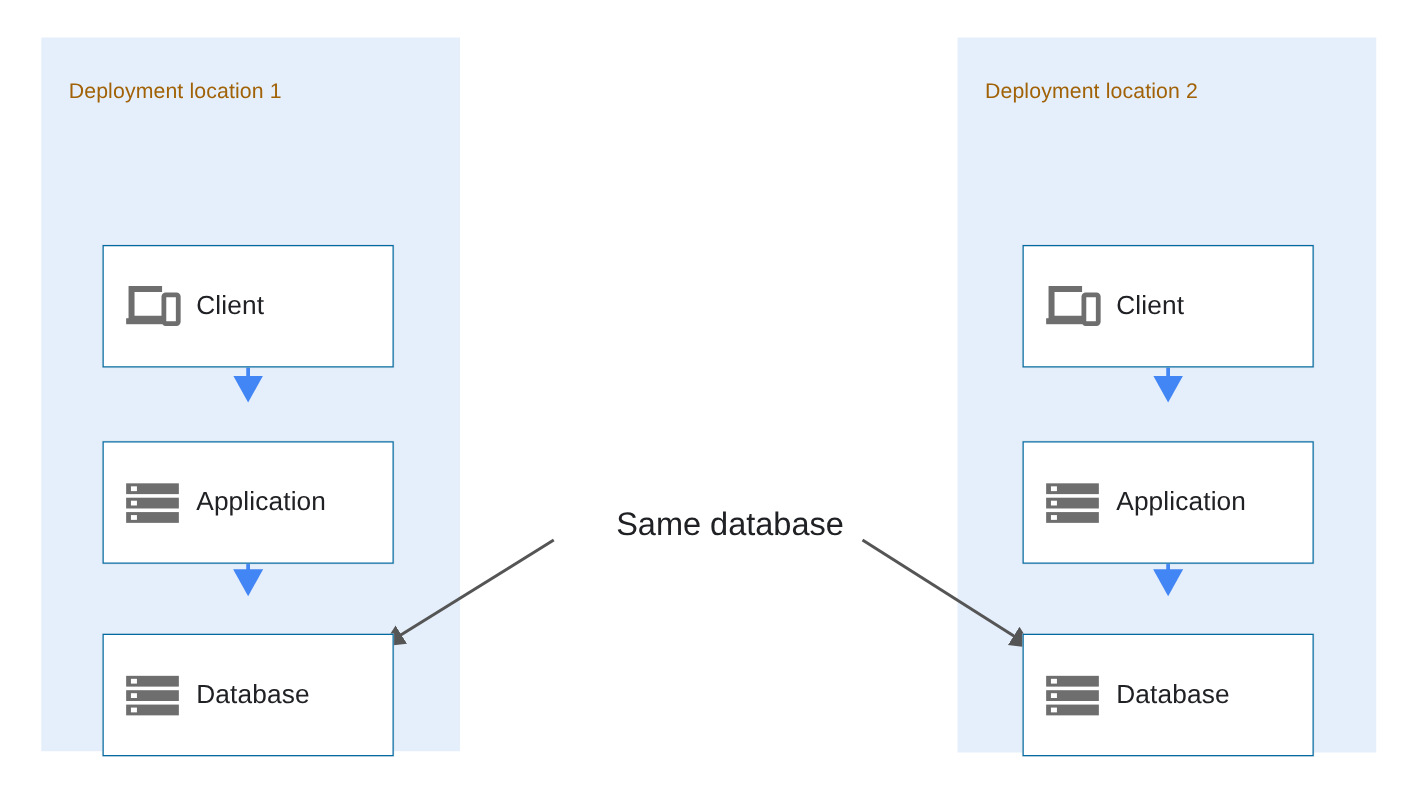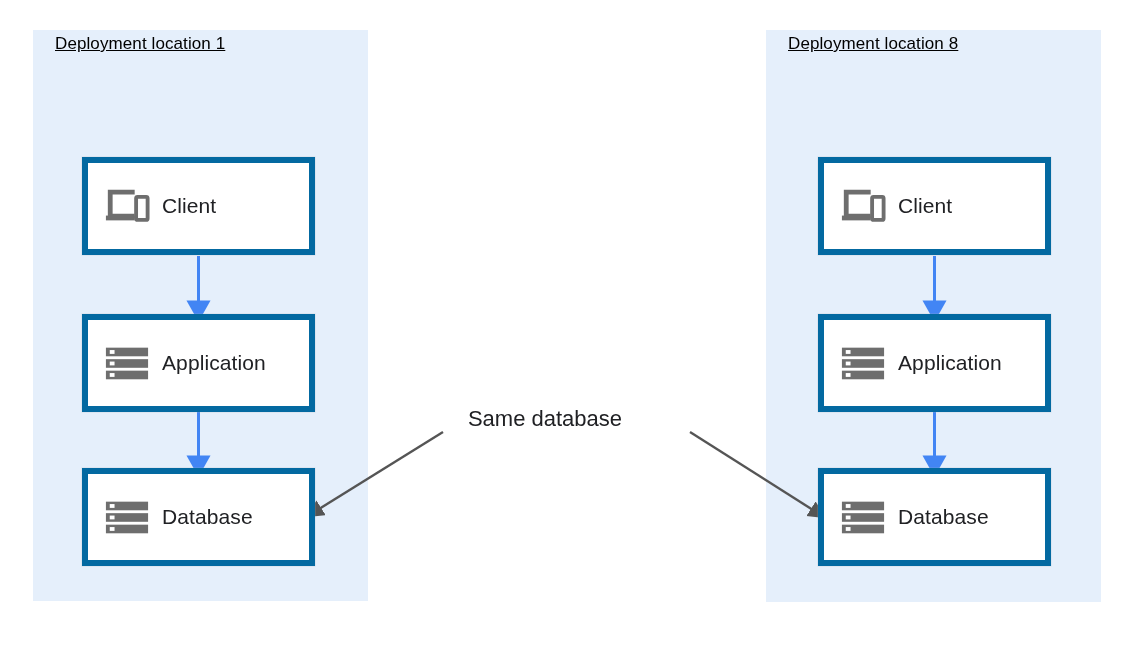--- a/index.html
+++ b/index.html
@@ -24,39 +24,39 @@
   .zone {
     position: absolute;
     background: #e5effb;
   }
   #zone-1 { left: 33px;  top: 30px; width: 335px; height: 571px; }
   #zone-2 { left: 766px; top: 30px; width: 335px; height: 572px; }
 
   .zone-label {
     position: absolute;
     left: 22px;
-    top: 4px;
+    top: 33px;
     font-size: 17px;
-    color: #000000;
+    color: #a16207;
     letter-spacing: 0.1px;
     white-space: nowrap;
-    text-decoration: underline;
   }
 
   
   .node {
     position: absolute;
     width: 233px;
     height: 98px;
     background: #ffffff;
-    border: 6px solid #0369a1;
+    border: 1px solid #0369a1;
     box-sizing: border-box;
     display: flex;
     align-items: center;
     box-shadow: 0 0 0 0.5px rgba(180,186,193,0.35);
+    margin-top: 39px;
   }
   .node-icon {
     width: 46px;
     height: 46px;
     margin-left: 16px;
     margin-right: 12px;
     flex: 0 0 auto;
     display: block;
   }
   .node-label {
@@ -71,25 +71,25 @@
   #node-app-1    { left: 82px; top: 314px; }
   #node-db-1     { left: 82px; top: 468px; }
   
   #node-client-2 { left: 818px; top: 157px; }
   #node-app-2    { left: 818px; top: 314px; }
   #node-db-2     { left: 818px; top: 468px; }
 
   
   #annotation {
     position: absolute;
-    left: 425px;
+    left: 464px;
     top: 405px;
     width: 240px;
     text-align: center;
-    font-size: 22px;
+    font-size: 26px;
     line-height: 28px;
     color: #202124;
   }
 
   .svg-layer {
     position: absolute;
     left: 0; top: 0;
     width: 1132px;
     height: 648px;
     pointer-events: none;
@@ -98,21 +98,21 @@
 </head>
 <body>
 
 <div id="canvas">
 
   <div class="zone" id="zone-1">
     <div class="zone-label">Deployment location 1</div>
   </div>
 
   <div class="zone" id="zone-2">
-    <div class="zone-label">Deployment location 8</div>
+    <div class="zone-label">Deployment location 2</div>
   </div>
 
   <svg class="svg-layer" viewBox="0 0 1132 648">
     <defs>
       <marker id="blue-head" markerWidth="10" markerHeight="10" refX="1.2" refY="4" orient="auto" markerUnits="strokeWidth">
         <path d="M0,0 L0,8 L7.2,4 z" fill="#4285f4"></path>
       </marker>
       <marker id="gray-head" markerWidth="9" markerHeight="9" refX="1" refY="3.6" orient="auto" markerUnits="strokeWidth">
         <path d="M0,0 L0,7.2 L7.5,3.6 z" fill="#555555"></path>
       </marker>

